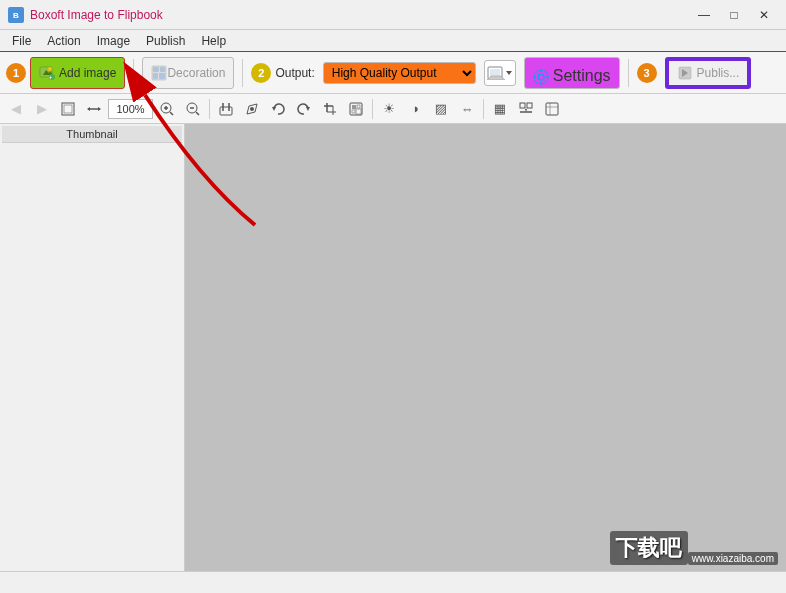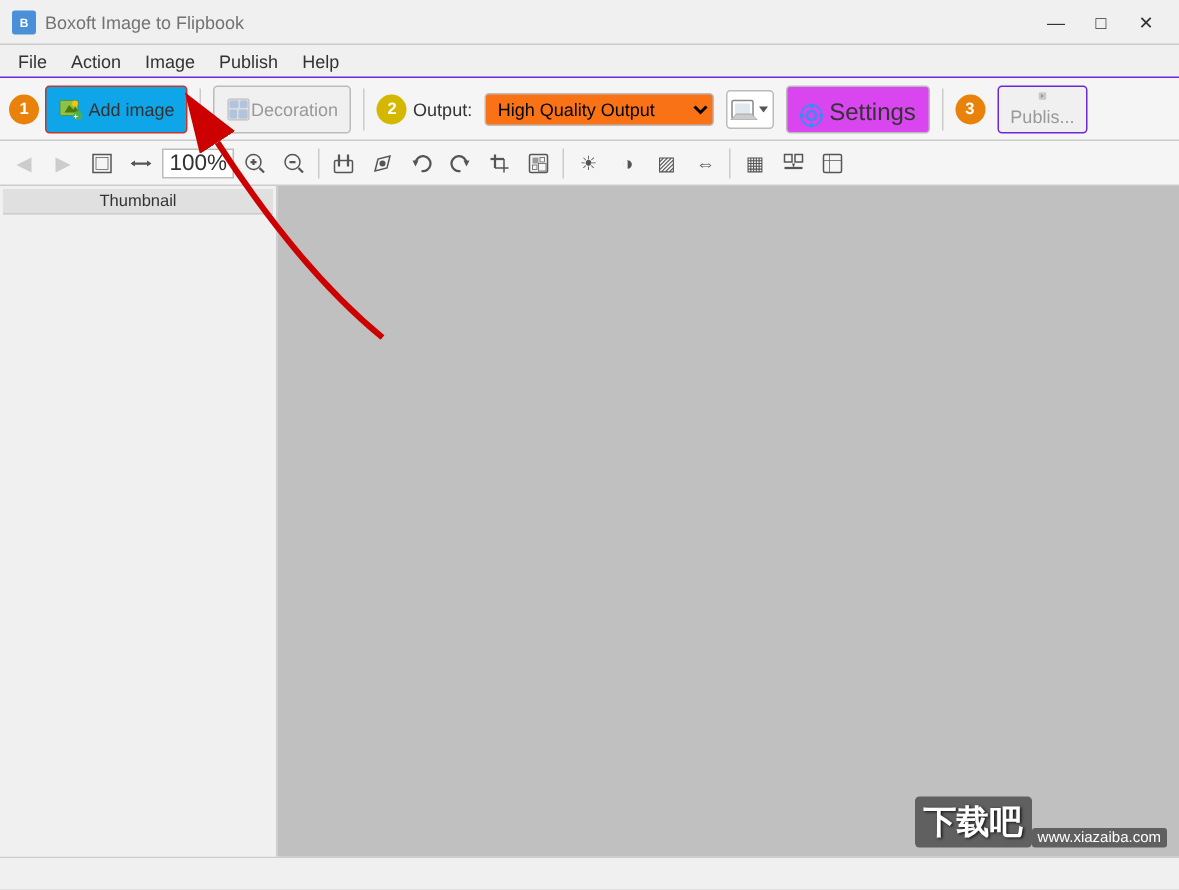--- a/index.html
+++ b/index.html
@@ -36,21 +36,21 @@
       border-radius: 2px;
       display: flex;
       align-items: center;
       justify-content: center;
       color: white;
       font-size: 10px;
       font-weight: bold;
     }
     .title-bar-title {
       font-size: 12px;
-      color: #737373;
+      color: #be185d;
     }
     .title-bar-controls {
       display: flex;
       gap: 2px;
     }
     .title-btn {
       width: 28px;
       height: 22px;
       border: none;
       background: transparent;
@@ -111,21 +111,21 @@
     .step-badge.yellow { background: #d4b800; }
     .step-badge.orange2 { background: #e8820a; }
 
     .toolbar-btn {
       display: flex;
       align-items: center;
       gap: 4px;
       padding: 3px 8px;
       border: 1px solid #c0392b;
       border-radius: 3px;
-      background: #0ea5e9;
+      background: #84cc16;
       cursor: pointer;
       font-size: 12px;
       color: #333;
       height: 32px;
     }
     .toolbar-btn-normal {
       display: flex;
       align-items: center;
       gap: 0;
       padding: 3px 8px;
@@ -192,29 +192,28 @@
       color: #333;
       height: 32px;
       margin-left: 4px;
     }
 
     .publish-btn {
       display: flex;
       align-items: center;
       gap: 4px;
       padding: 3px 8px;
-      border: 1px solid #6d28d9;
+      border: 4px solid #6d28d9;
       border-radius: 3px;
       background: #f0f0f0;
       cursor: default;
       font-size: 12px;
       color: #999;
       height: 32px;
       margin-left: 4px;
-      flex-direction: column;
     }
 
     
     .toolbar2 {
       background: #f5f5f5;
       height: 30px;
       display: flex;
       align-items: center;
       padding: 0 4px;
       border-bottom: 1px solid #ccc;
@@ -229,21 +228,21 @@
       display: flex;
       align-items: center;
       justify-content: center;
       font-size: 13px;
       color: #555;
       border-radius: 2px;
     }
     .tb2-btn.disabled { color: #ccc; cursor: default; }
 
     .zoom-display {
-      font-size: 15px;
+      font-size: 11px;
       color: #333;
       padding: 0 4px;
       border: 1px solid #bbb;
       background: white;
       height: 20px;
       display: flex;
       align-items: center;
       min-width: 45px;
       justify-content: center;
     }

